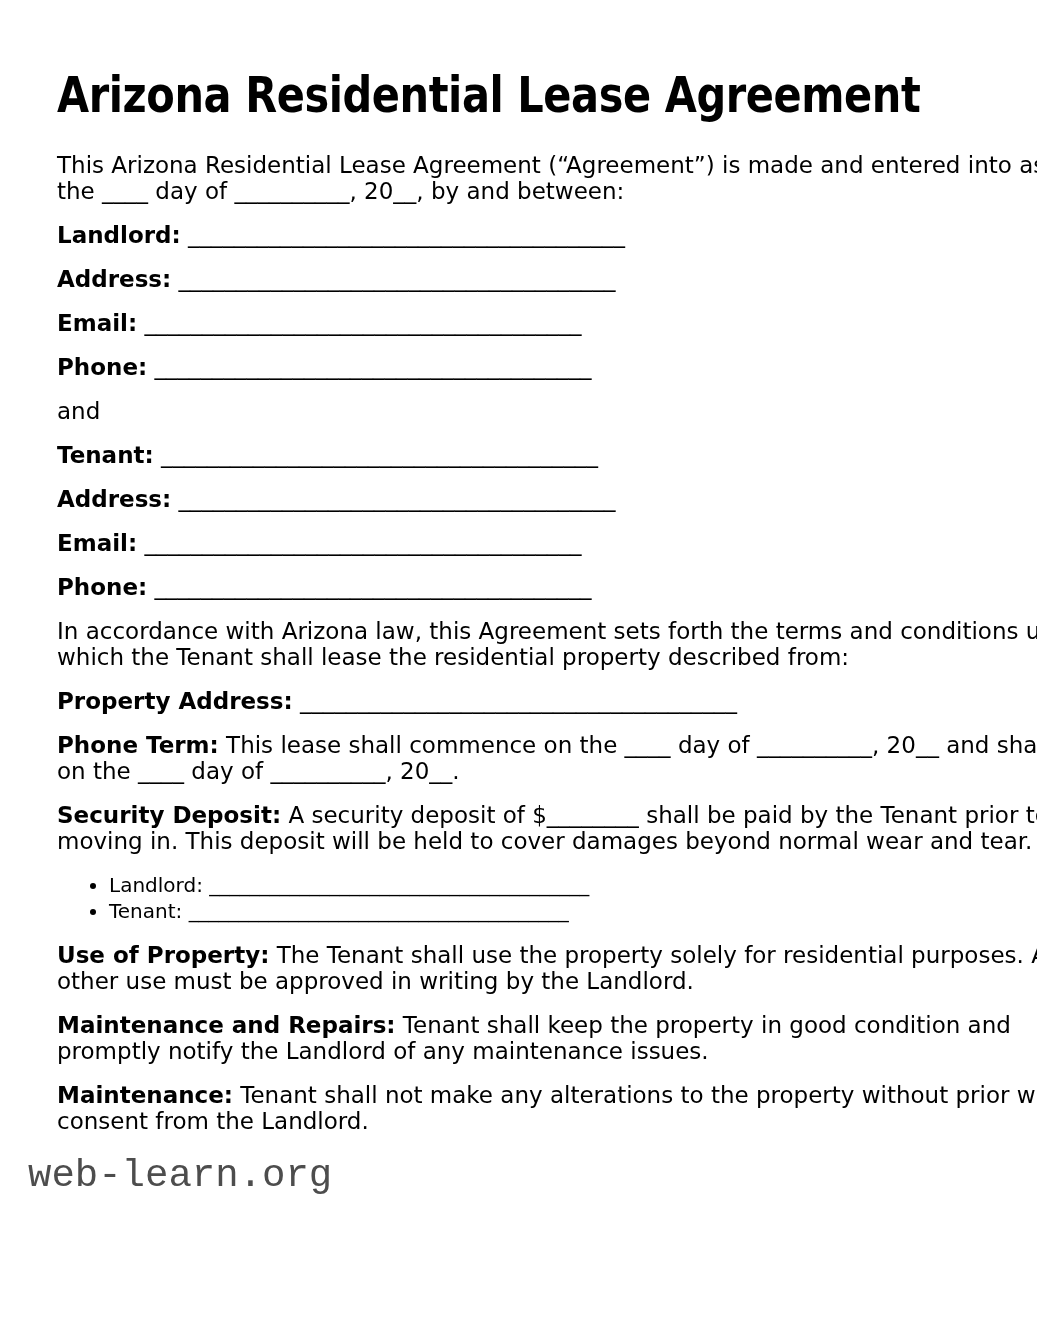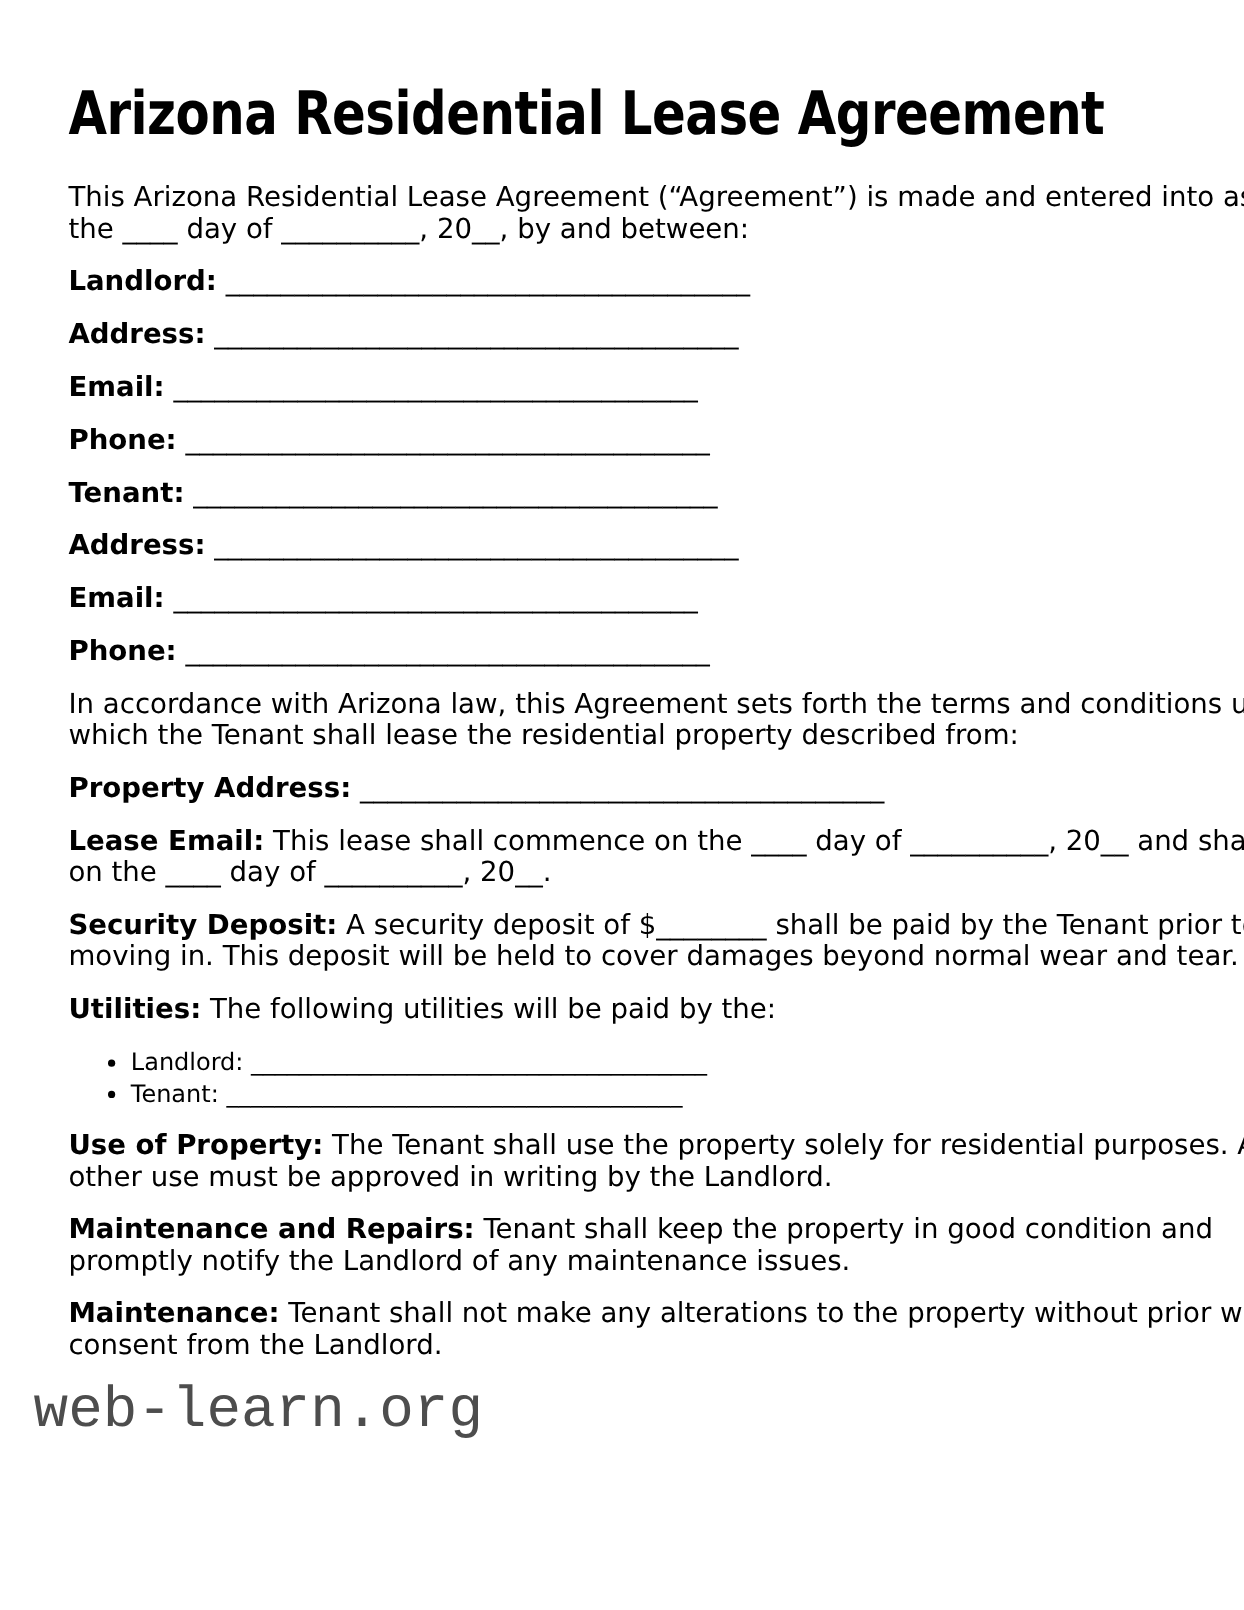--- a/index.html
+++ b/index.html
@@ -40,60 +40,60 @@
     list-style: disc;
   }
   ul.blank-list li {
     font-size: 20px;
     line-height: 26px;
     white-space: pre;
   }
   .watermark {
     margin: 2px 0 0 -29px;
     font-family: "Liberation Mono", "DejaVu Sans Mono", monospace;
-    font-size: 48px;
+    font-size: 39px;
     line-height: 48px;
     color: #4d4d4d;
     white-space: pre;
   }
 </style>
 </head>
 <body>
 
 <div class="page">
 
   <h1 class="doc-title">Arizona Residential Lease Agreement</h1>
 
   <p class="para">This Arizona Residential Lease Agreement (“Agreement”) is made and entered into as of
 the ____ day of __________, 20__, by and between:</p>
 
   <p class="para"><strong>Landlord:</strong><span> ______________________________________</span></p>
   <p class="para"><strong>Address:</strong><span> ______________________________________</span></p>
   <p class="para"><strong>Email:</strong><span> ______________________________________</span></p>
   <p class="para"><strong>Phone:</strong><span> ______________________________________</span></p>
 
+  <p class="para">and</p>
 
   <p class="para"><strong>Tenant:</strong><span> ______________________________________</span></p>
   <p class="para"><strong>Address:</strong><span> ______________________________________</span></p>
   <p class="para"><strong>Email:</strong><span> ______________________________________</span></p>
   <p class="para"><strong>Phone:</strong><span> ______________________________________</span></p>
 
   <p class="para">In accordance with Arizona law, this Agreement sets forth the terms and conditions under
 which the Tenant shall lease the residential property described from:</p>
 
   <p class="para"><strong>Property Address:</strong><span> ______________________________________</span></p>
 
-  <p class="para"><strong>Lease Email:</strong><span> This lease shall commence on the ____ day of __________, 20__ and shall end
+  <p class="para"><strong>Phone Term:</strong><span> This lease shall commence on the ____ day of __________, 20__ and shall end
 on the ____ day of __________, 20__.</span></p>
 
 
   <p class="para"><strong>Security Deposit:</strong><span> A security deposit of $________ shall be paid by the Tenant prior to
 moving in. This deposit will be held to cover damages beyond normal wear and tear.</span></p>
 
-  <p class="para"><strong>Utilities:</strong><span> The following utilities will be paid by the:</span></p>
 
   <ul class="blank-list">
     <li><span>Landlord: </span><span>______________________________________</span></li>
     <li><span>Tenant: </span><span>______________________________________</span></li>
   </ul>
 
   <p class="para"><strong>Use of Property:</strong><span> The Tenant shall use the property solely for residential purposes. Any
 other use must be approved in writing by the Landlord.</span></p>
 
   <p class="para"><strong>Maintenance and Repairs:</strong><span> Tenant shall keep the property in good condition and

